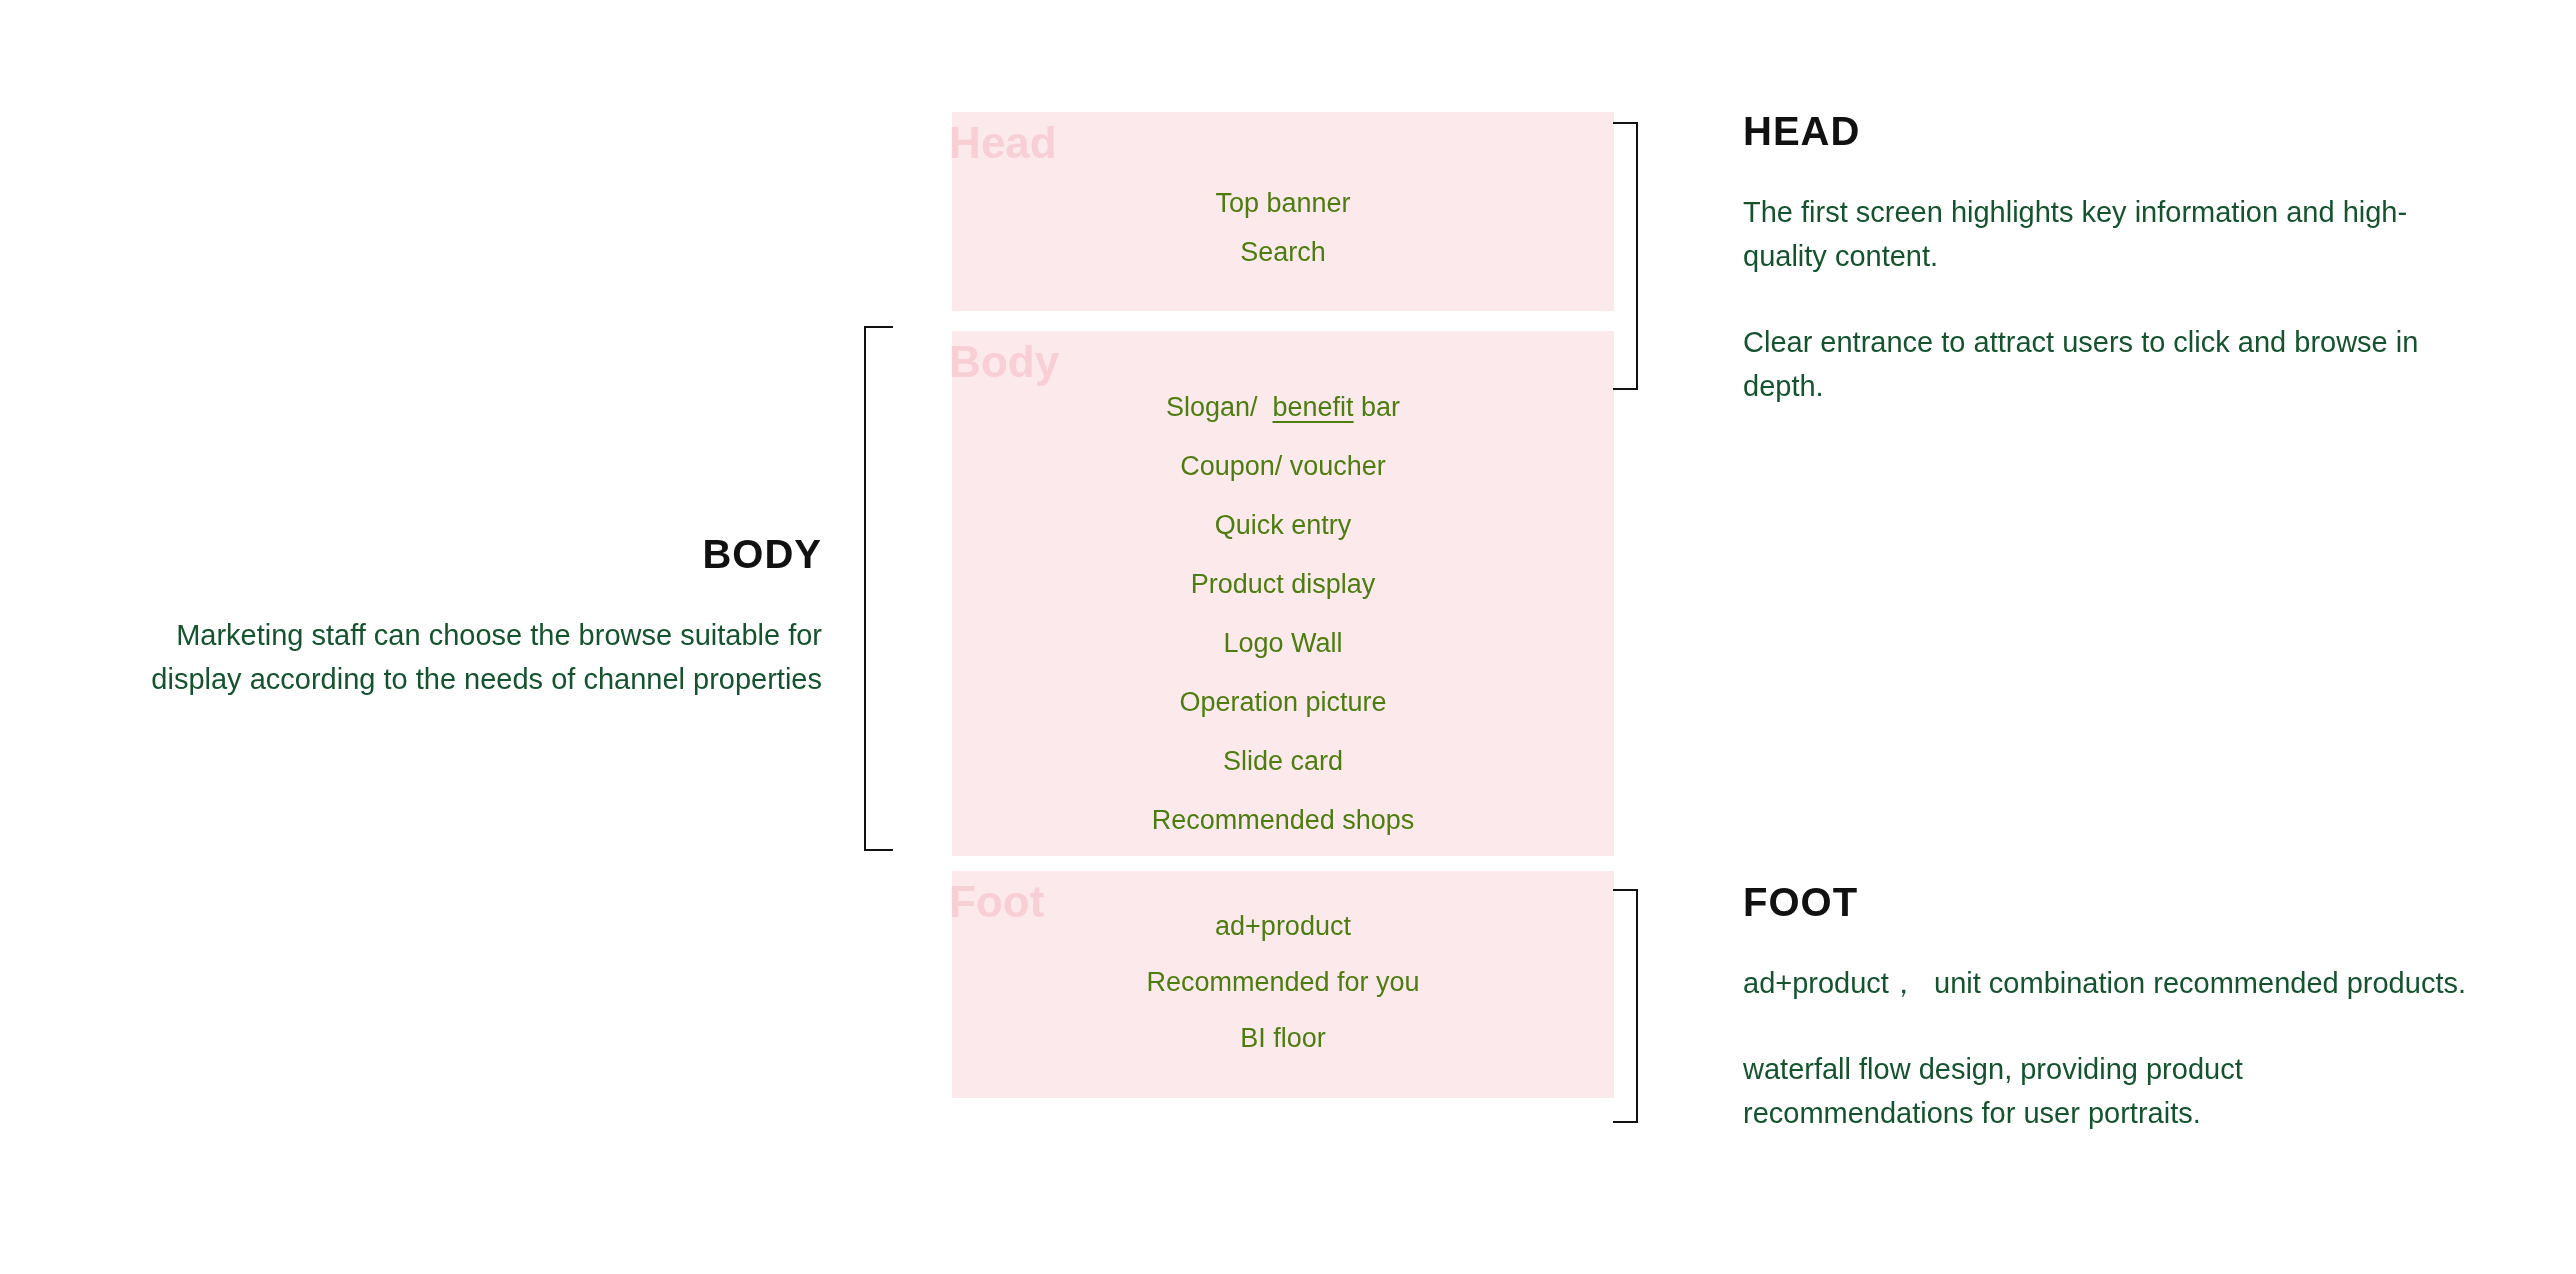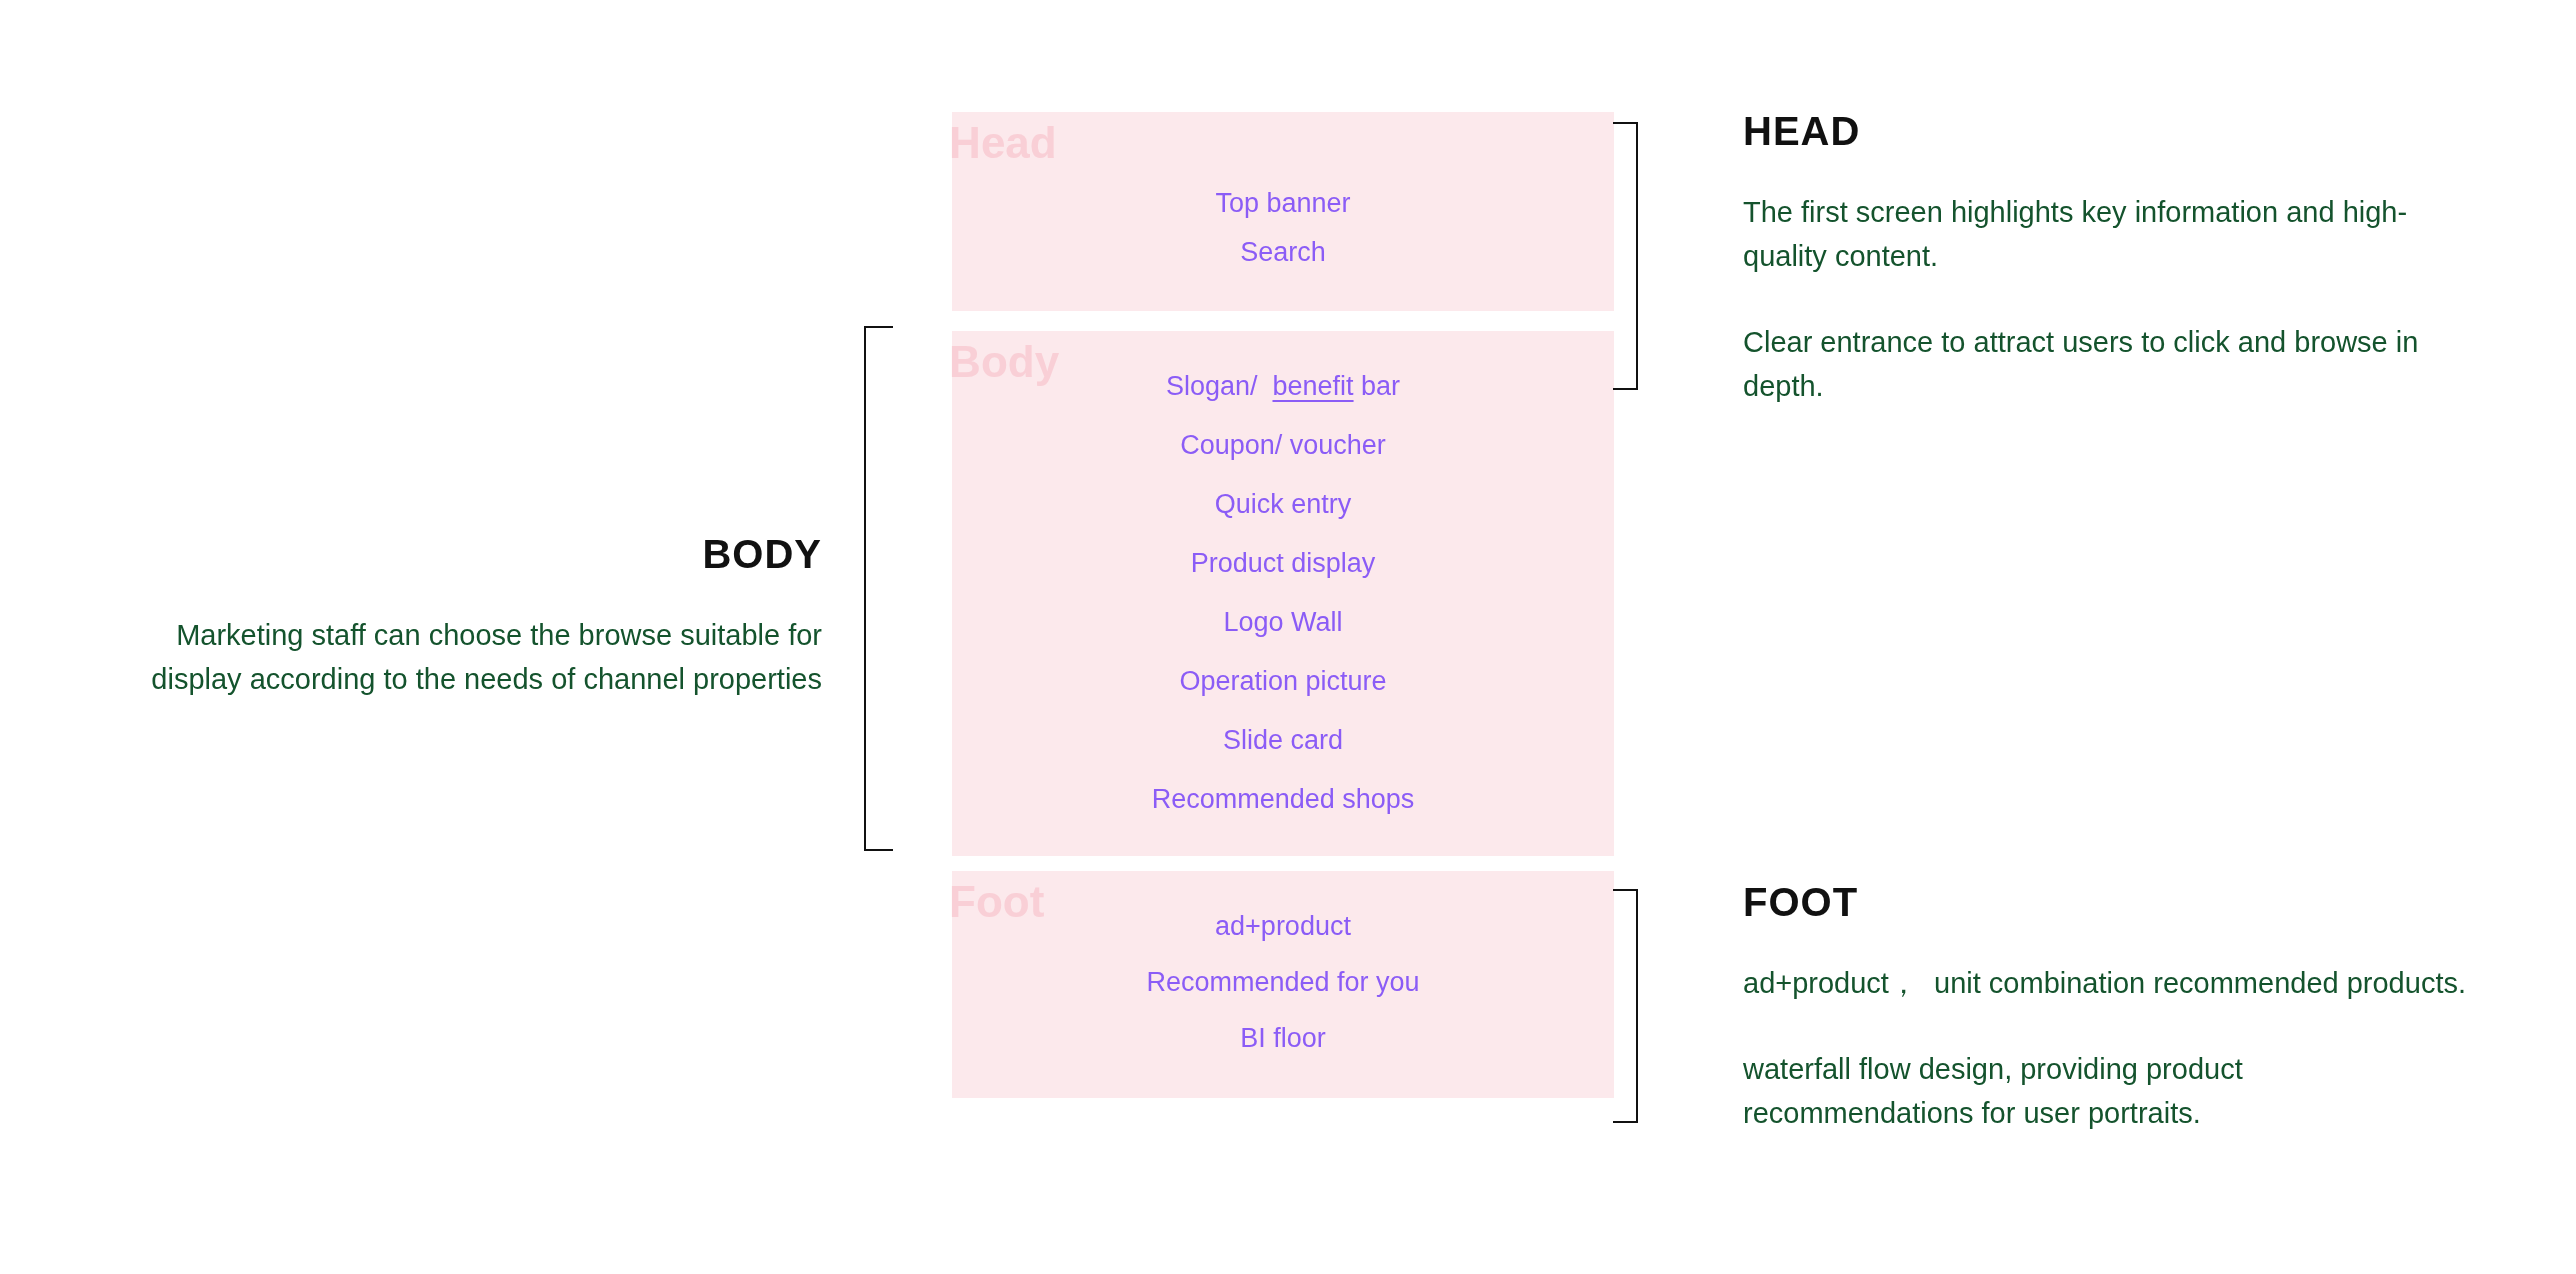--- a/index.html
+++ b/index.html
@@ -29,24 +29,24 @@
     position: absolute;
     top: 5.8px;
     left: -2.9px;
     font-size: 44px;
     font-weight: bold;
     color: #f9cfd6;
     letter-spacing: 0px;
   }
 
   .box-items { width: 100%; text-align: center; }
-  .box-item { font-size: 27px; color: #8b5cf6; white-space: pre-wrap; }
+  .box-item { font-size: 27px; color: #4d7c0f; white-space: pre-wrap; }
   #head-box .box-items { padding-top: 67px; }
   #head-box .box-item  { line-height: 49px; }
-  #body-box .box-items { padding-top: 26px; }
+  #body-box .box-items { padding-top: 47px; }
   #body-box .box-item  { line-height: 59px; }
   #foot-box .box-items { padding-top: 27px; }
   #foot-box .box-item  { line-height: 56px; }
 
   .underlined { text-decoration: underline; text-underline-offset: 4.8px; }
 
   
   .bracket { position: absolute; border-color: #111111; border-style: solid; border-width: 0; }
   #bracket-head {
     left: 1613px; top: 122px; width: 25px; height: 268px;

